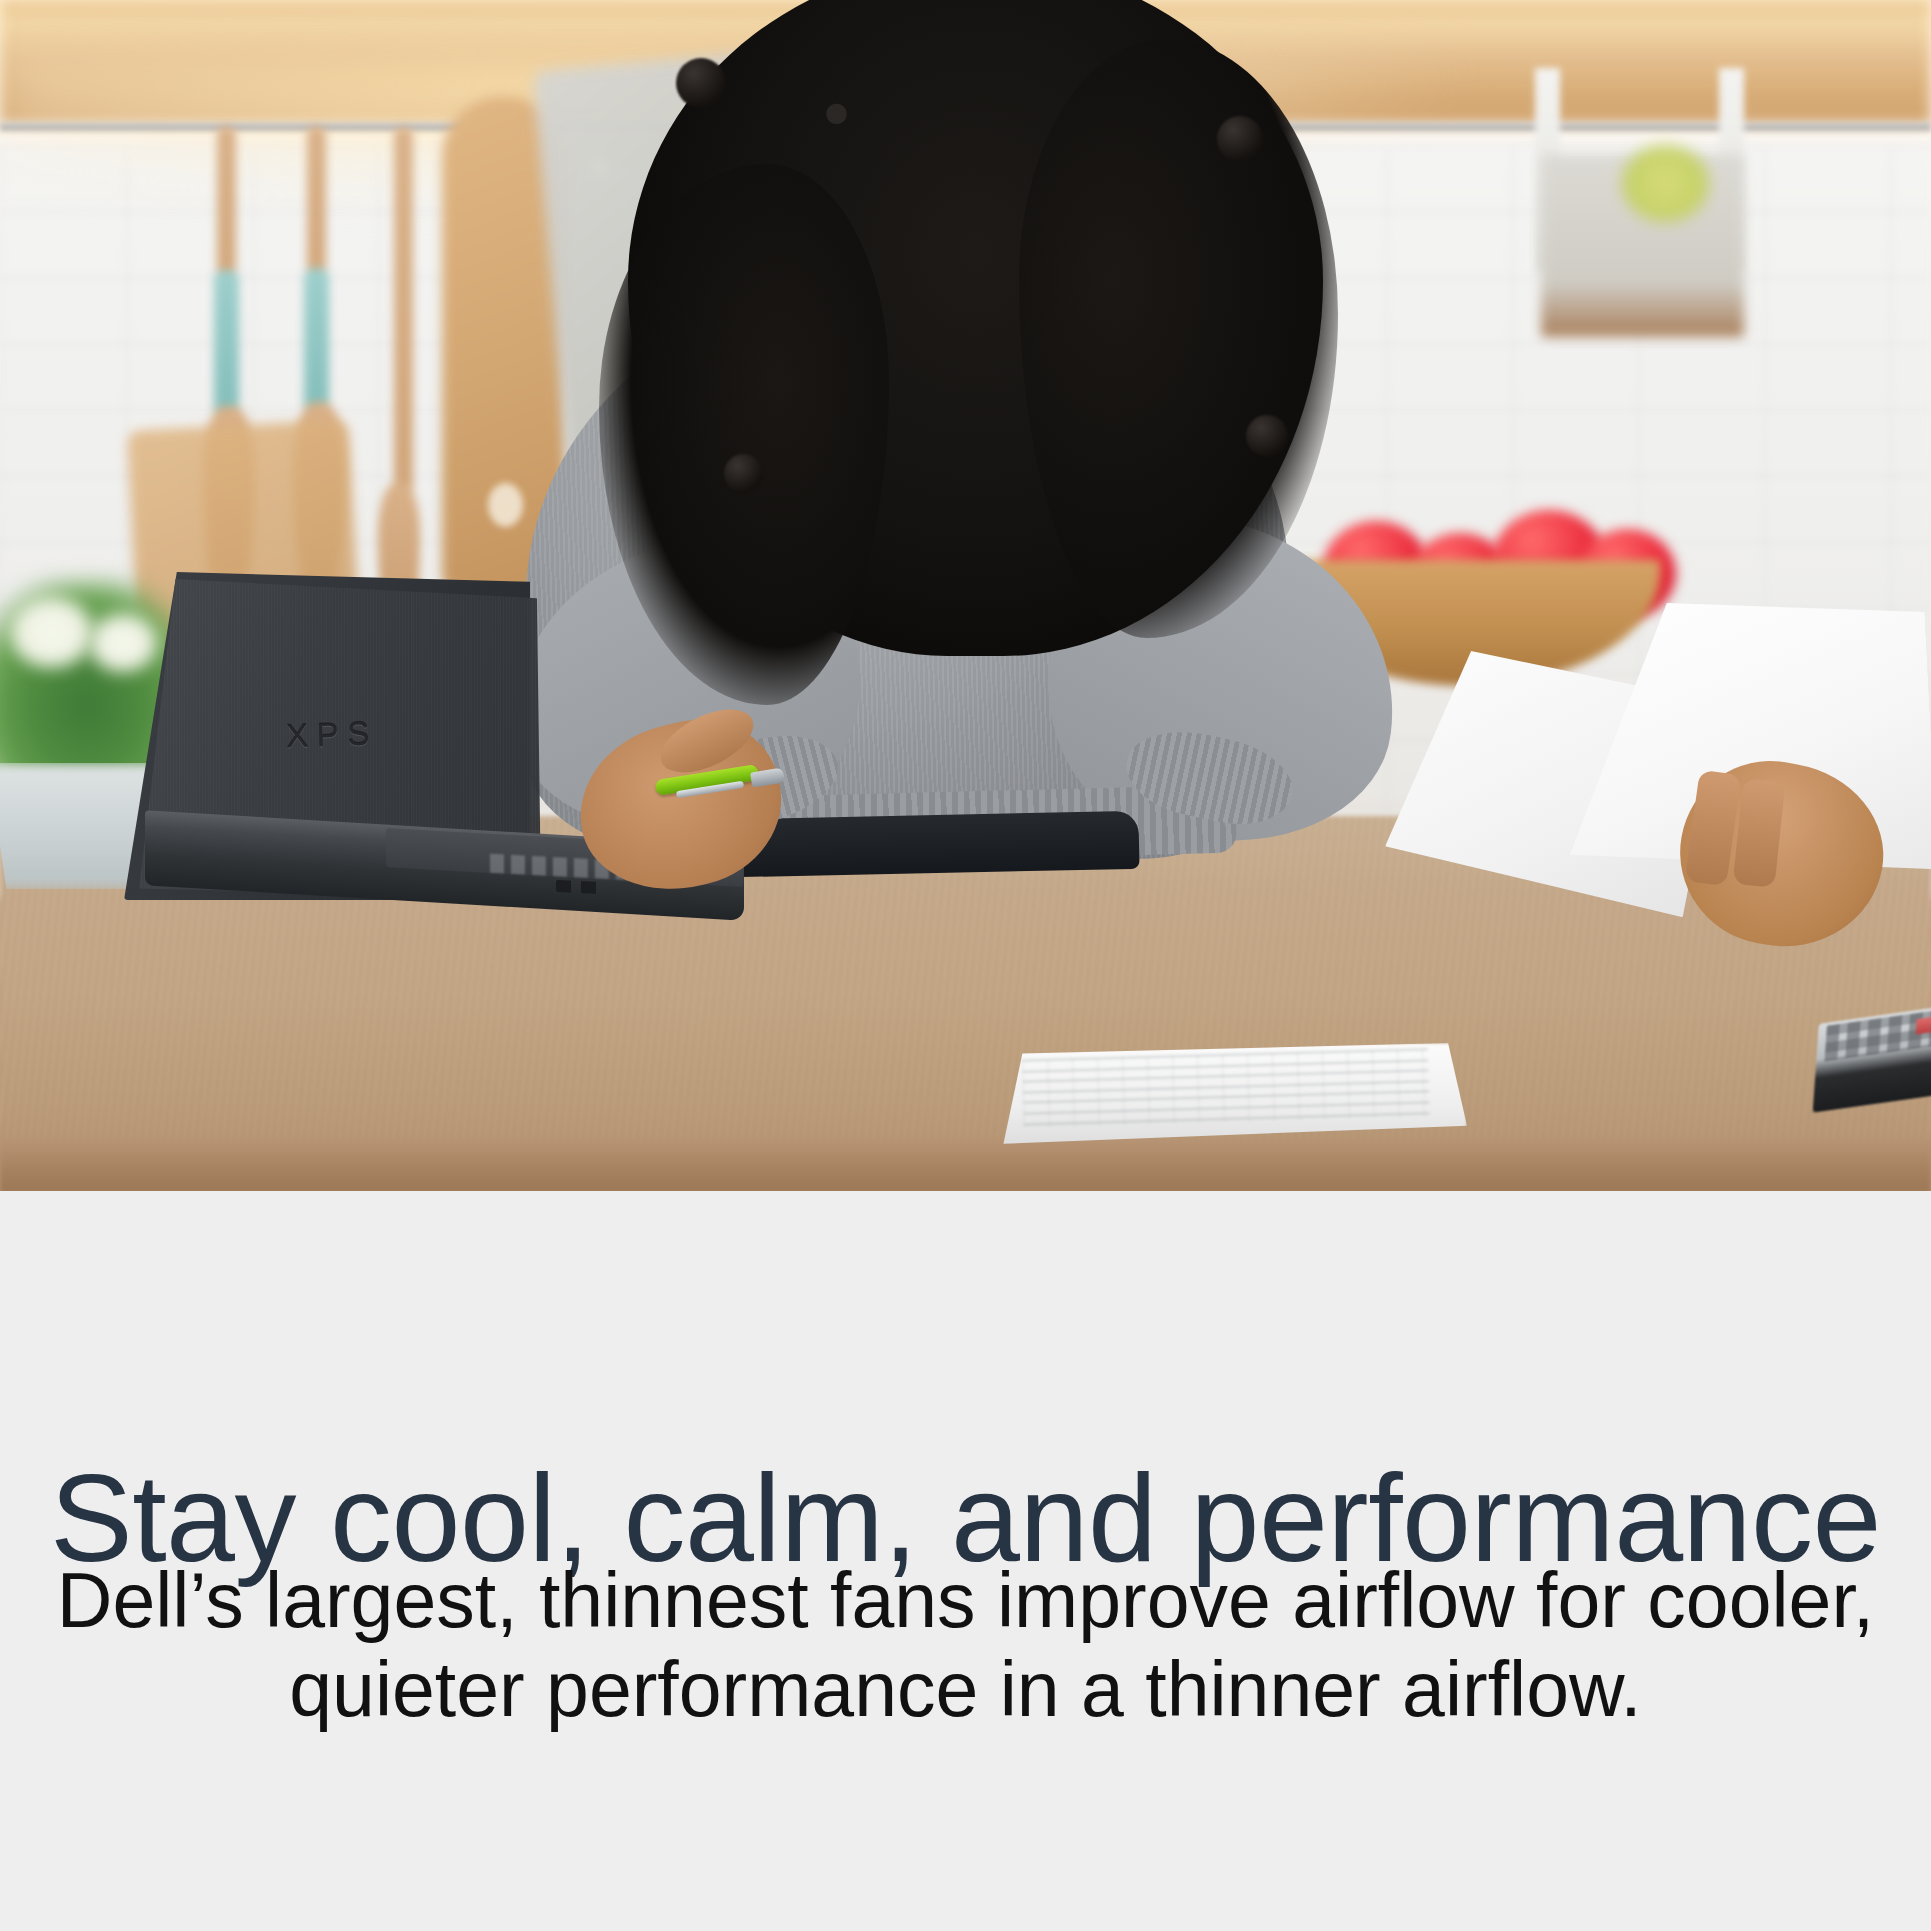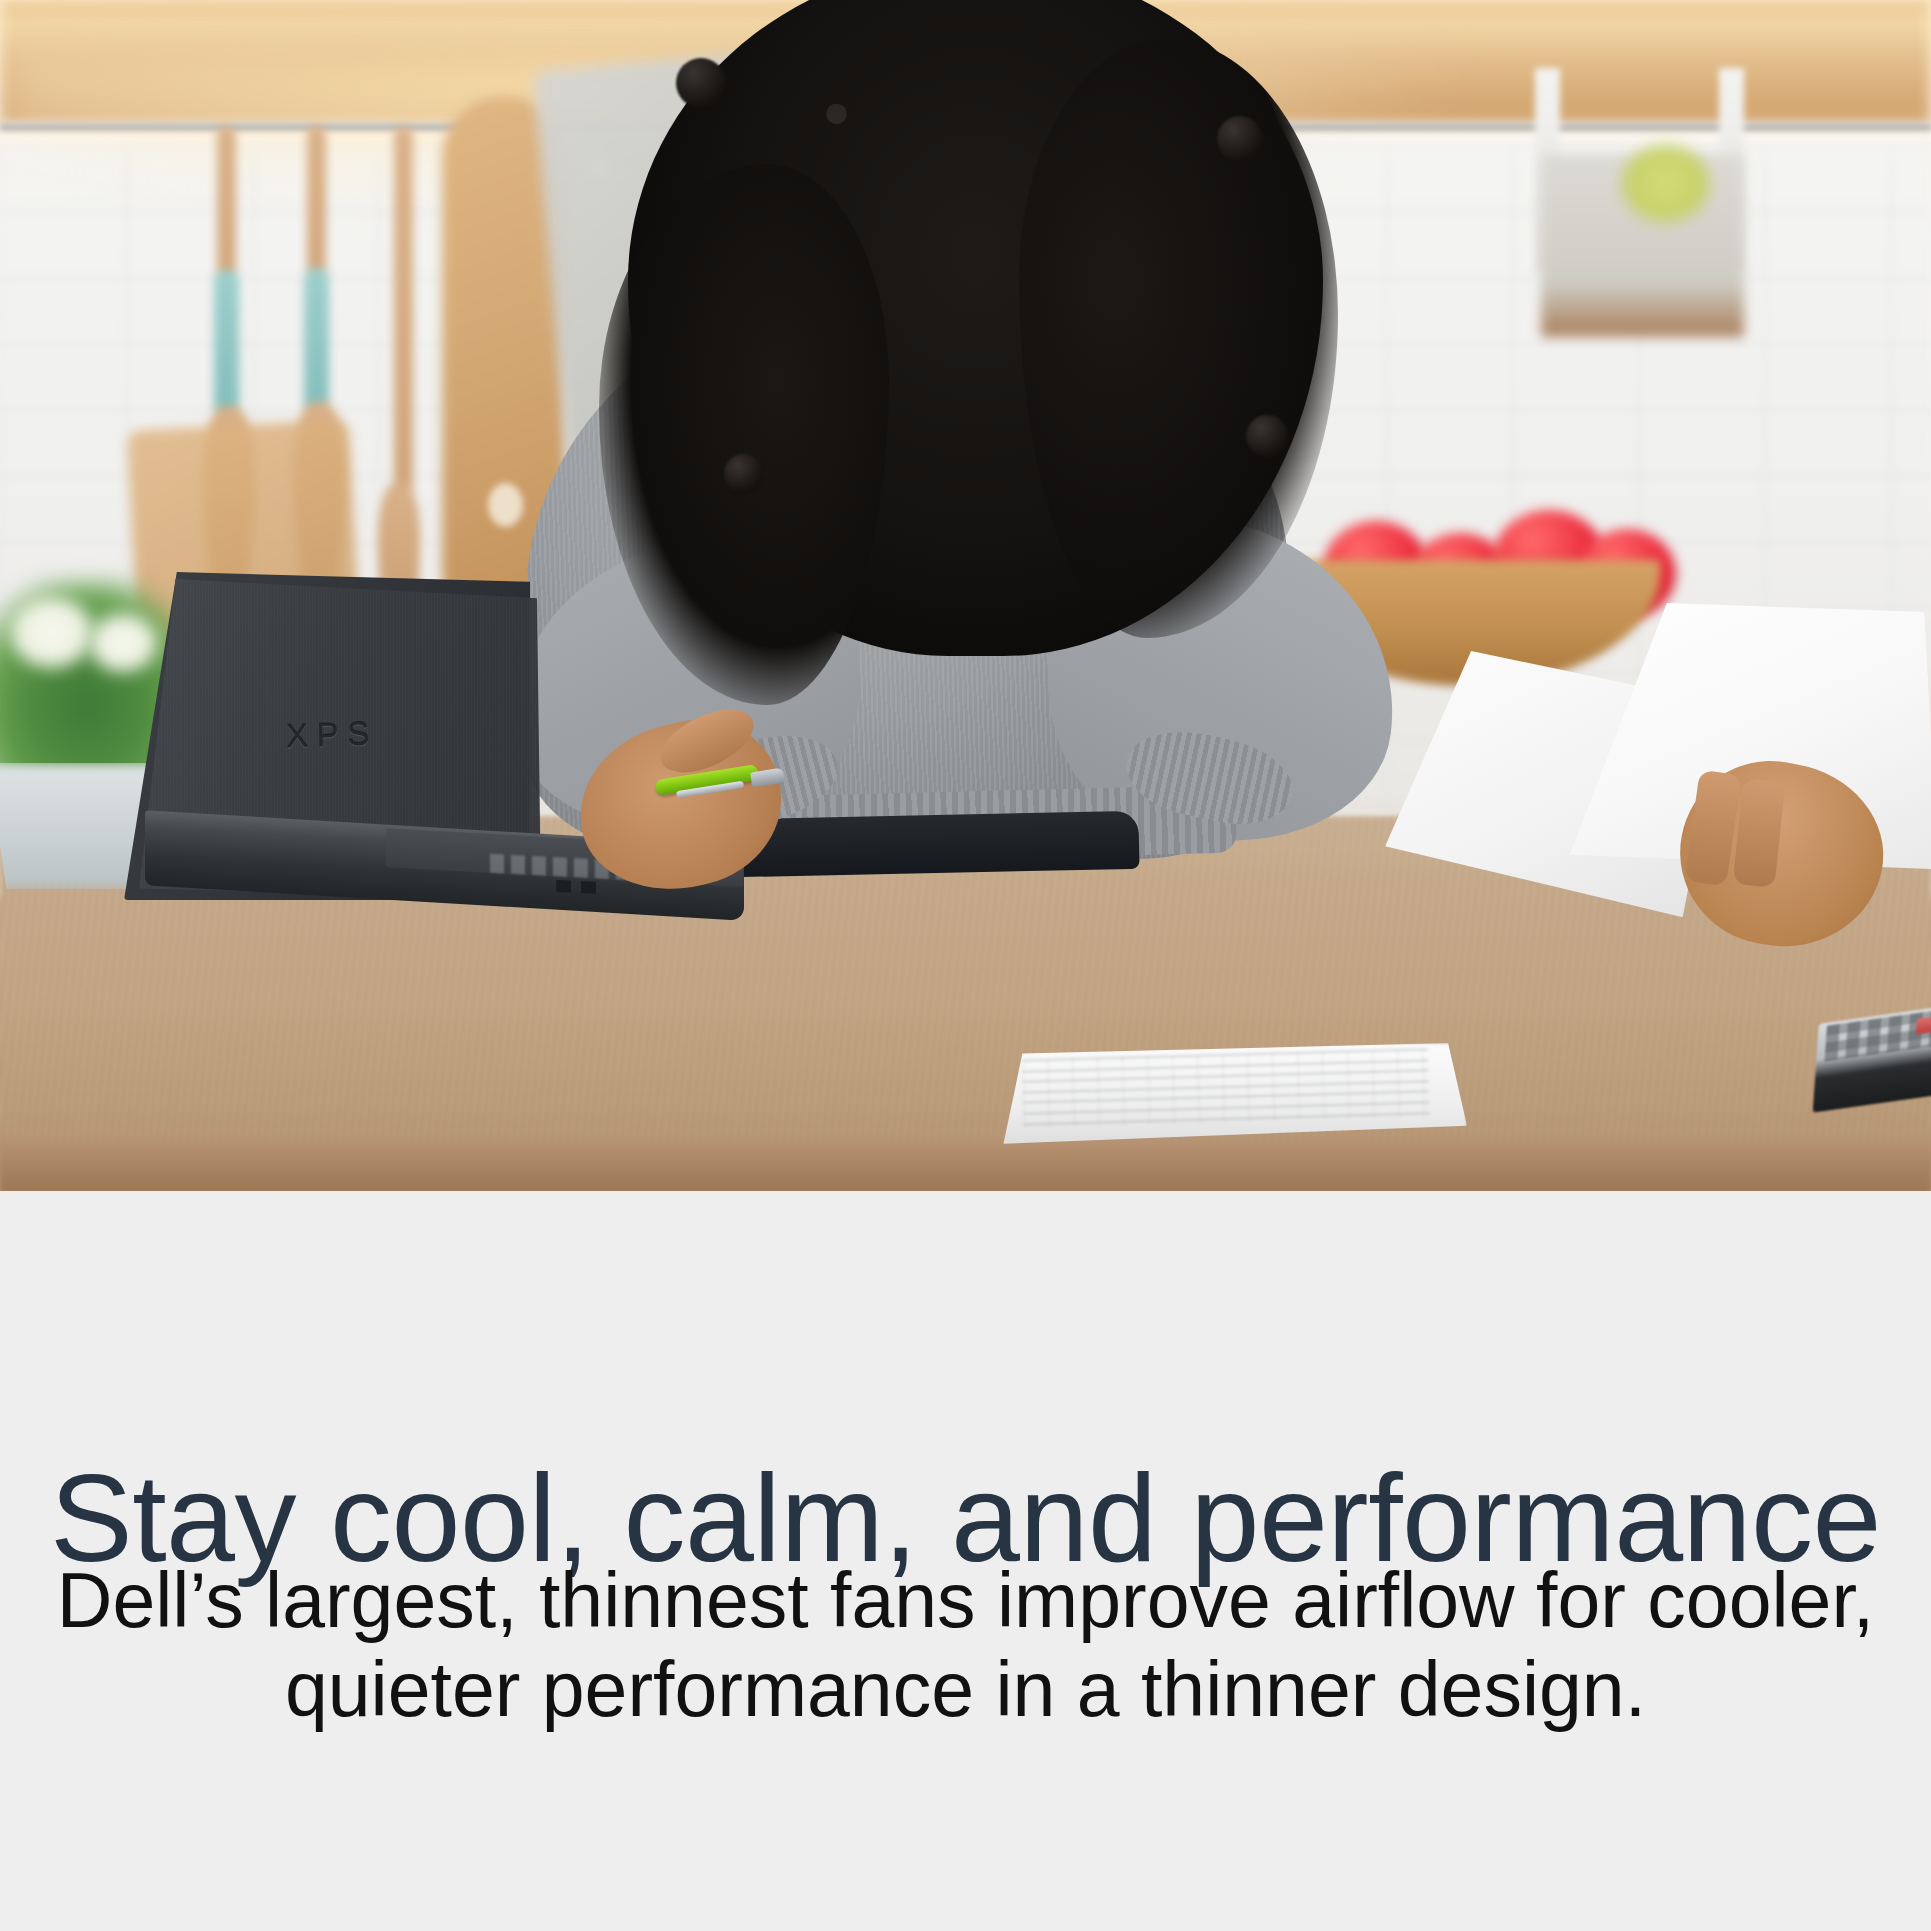--- a/index.html
+++ b/index.html
@@ -579,17 +579,17 @@
     <div class="calc-keys"></div>
     <div class="calc-red"></div>
   </div>
 
   <div class="panel"></div>
 
   <h1 class="headline">Stay cool, calm, and performance</h1>
 
   <div class="subhead">
     <span class="line">Dell’s largest, thinnest fans improve airflow for cooler,</span>
-    <span class="line">quieter performance in a thinner design.</span>
+    <span class="line">quieter performance in a thinner airflow.</span>
   </div>
 
 </div>
 
 
 </body></html>

